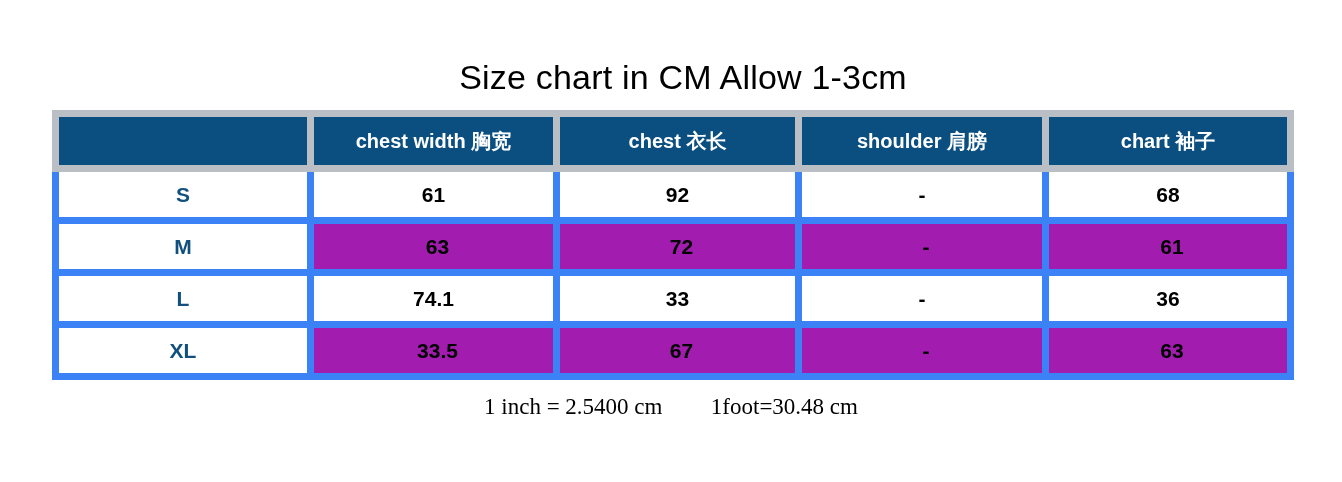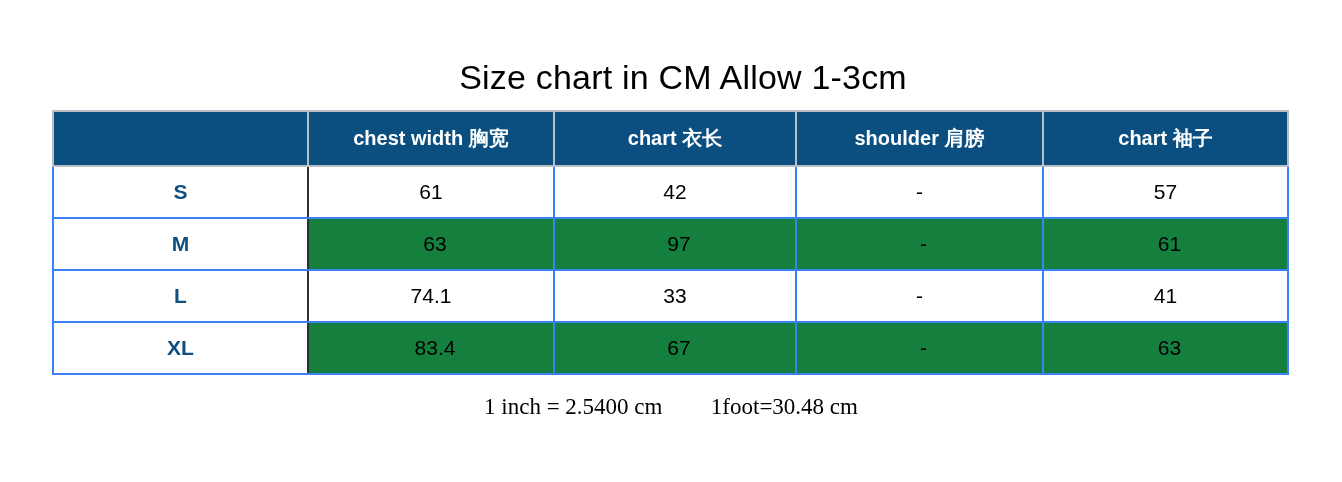--- a/index.html
+++ b/index.html
@@ -33,47 +33,48 @@
     width: 1235px;
     border-collapse: collapse;
     table-layout: fixed;
   }
   .size-chart col.c0 { width: 255px; }
   .size-chart col.c1 { width: 246px; }
   .size-chart col.c2 { width: 242px; }
   .size-chart col.c3 { width: 247px; }
   .size-chart col.c4 { width: 245px; }
   .size-chart th, .size-chart td {
-    border: 2px solid #3b82f6;
+    border: 7px solid #3b82f6;
     text-align: center;
     vertical-align: middle;
     overflow: hidden;
   }
   .size-chart thead th {
     background: #0a4f80;
     color: #ffffff;
     font-weight: 700;
     font-size: 20px;
     height: 55px;
     border-color: #b9bfc4;
   }
   .size-chart tbody th,
   .size-chart tbody td {
     height: 52px;
     font-size: 21px;
     color: #000000;
     background: #ffffff;
+    font-weight: bold;
   }
   .size-chart tbody th.size-cell {
     color: #11507e;
     font-weight: 700;
     border-right: 2px solid #2f2f2f;
   }
   .size-chart tbody tr.alt td {
-    background: #15803d;
+    background: #a21caf;
     padding-left: 8px;
   }
   .footnote {
     position: absolute;
     top: 393px;
     left: 0;
     width: 100%;
     text-align: center;
     font-size: 23px;
     color: #000000;
@@ -93,50 +94,50 @@
       <col class="c0">
         <col class="c1">
         <col class="c2">
         <col class="c3">
         <col class="c4">
     </colgroup>
     <thead>
       <tr>
         <th></th>
         <th>chest width 胸宽</th>
-        <th>chart 衣长</th>
+        <th>chest 衣长</th>
         <th>shoulder 肩膀</th>
         <th>chart 袖子</th>
       </tr>
     </thead>
     <tbody>
       <tr>
         <th class="size-cell">S</th>
         <td>61</td>
-        <td>42</td>
+        <td>92</td>
         <td>-</td>
-        <td>57</td>
+        <td>68</td>
       </tr>
       <tr class="alt">
         <th class="size-cell">M</th>
         <td>63</td>
-        <td>97</td>
+        <td>72</td>
         <td>-</td>
         <td>61</td>
       </tr>
       <tr>
         <th class="size-cell">L</th>
         <td>74.1</td>
         <td>33</td>
         <td>-</td>
-        <td>41</td>
+        <td>36</td>
       </tr>
       <tr class="alt">
         <th class="size-cell">XL</th>
-        <td>83.4</td>
+        <td>33.5</td>
         <td>67</td>
         <td>-</td>
         <td>63</td>
       </tr>
     </tbody>
   </table>
 
   <div class="footnote">
     <span class="conv">1 inch = 2.5400 cm</span>
     <span class="conv">1foot=30.48 cm</span>

